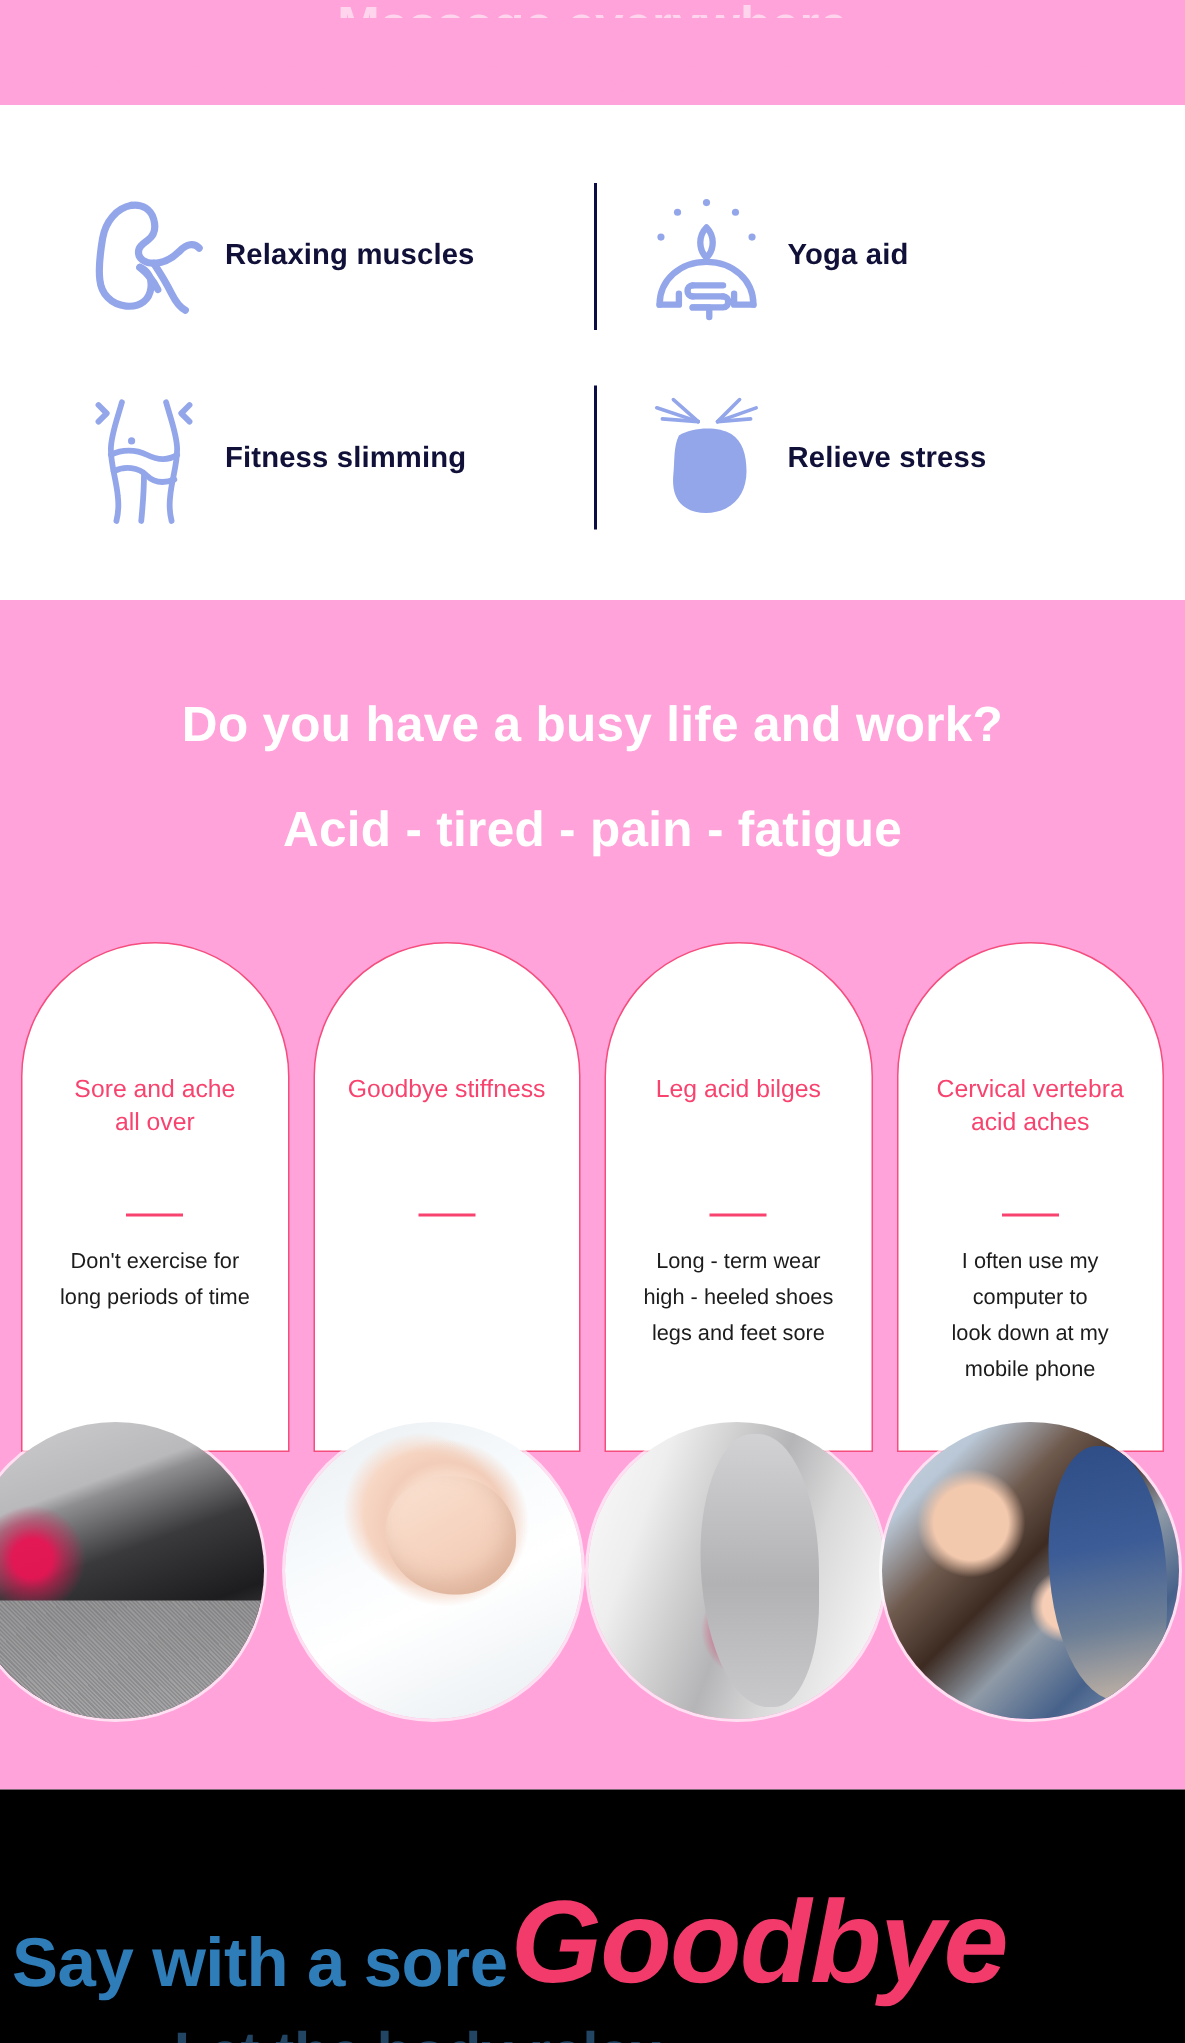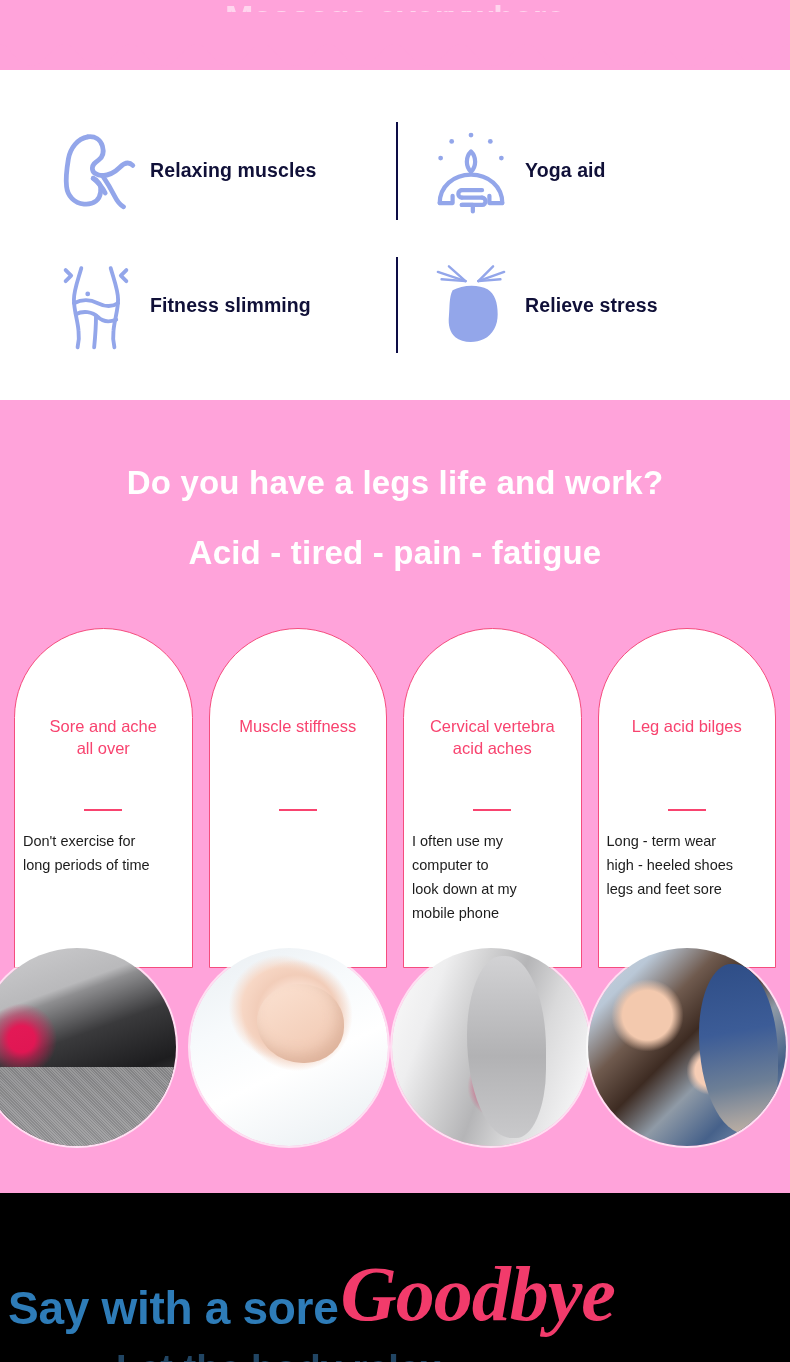--- a/index.html
+++ b/index.html
@@ -92,21 +92,21 @@
     position:absolute; top:86px; left:0; width:100%;
     text-align:center; color:#F8436F;
     font-size:16.5px; line-height:22px; padding:0 6px;
   }
   .card .crule{
     position:absolute; top:180px; left:50%; margin-left:-19px;
     width:38px; height:2.4px; background:#F8436F;
   }
   .card .cbody{
     position:absolute; top:200px; left:0; width:100%;
-    color:#1c1c1c;
+    text-align:center; color:#1c1c1c;
     font-size:14.5px; line-height:24px; padding:0 8px;
   }
 
   
   .photos{
     position:absolute; top:548px; left:0; width:790px; height:210px;
   }
   .photo{
     position:absolute; top:0;
     width:198px; height:198px; border-radius:50%;
@@ -181,21 +181,21 @@
     display:flex; align-items:flex-start;
   }
   .slogan .s1{
     font-size:46px; font-weight:bold; color:#2E7CB8; letter-spacing:-.3px;
     line-height:58px; white-space:nowrap;
   }
   .slogan .s2{
     font-size:78px; font-weight:bold; font-style:italic; color:#F23B6B;
     line-height:58px; letter-spacing:-1px; white-space:nowrap;
     margin-left:2px; margin-top:-14px;
-    font-family:Liberation Serif, serif;
+    font-family:Liberation Sans, sans-serif;
   }
   .slogan-sub{
     position:absolute; left:116px; top:1349px; width:560px; height:13px;
     overflow:hidden;
     font-size:38px; font-weight:bold; color:#3D7FB5; line-height:40px;
     white-space:nowrap; opacity:.55;
   }
 </style>
 </head>
 <body>
@@ -301,49 +301,49 @@
       </div>
       <div class="flabel">Yoga aid</div>
     </div>
 
   </div>
 </section>
 
 <section class="pink-sec">
 
   <div class="pink-head">
-    <div class="h1">Do you have a legs life and work?</div>
+    <div class="h1">Do you have a busy life and work?</div>
     <div class="h2">Acid - tired - pain - fatigue</div>
   </div>
 
   <div class="cards">
 
     <div class="card">
       <div class="ctitle">Sore and ache<br>all over</div>
       <div class="crule"></div>
       <div class="cbody">Don't exercise for<br>long periods of time</div>
     </div>
 
     <div class="card">
-      <div class="ctitle">Muscle stiffness</div>
+      <div class="ctitle">Goodbye stiffness</div>
       <div class="crule"></div>
+    </div>
+
+    <div class="card">
+      <div class="ctitle">Leg acid bilges</div>
+      <div class="crule"></div>
+      <div class="cbody">Long - term wear<br>high - heeled shoes<br>legs and feet sore</div>
     </div>
 
     <div class="card">
       <div class="ctitle">Cervical vertebra<br>acid aches</div>
       <div class="crule"></div>
       <div class="cbody">I often use my<br>computer to<br>look down at my<br>mobile phone</div>
     </div>
 
-    <div class="card">
-      <div class="ctitle">Leg acid bilges</div>
-      <div class="crule"></div>
-      <div class="cbody">Long - term wear<br>high - heeled shoes<br>legs and feet sore</div>
-    </div>
-
   </div>
 
   <div class="photos">
     <div class="photo p1">
         <div class="pimg"></div>
       </div>
     <div class="photo p2">
         <div class="pimg"></div>
       </div>
     <div class="photo p3">

